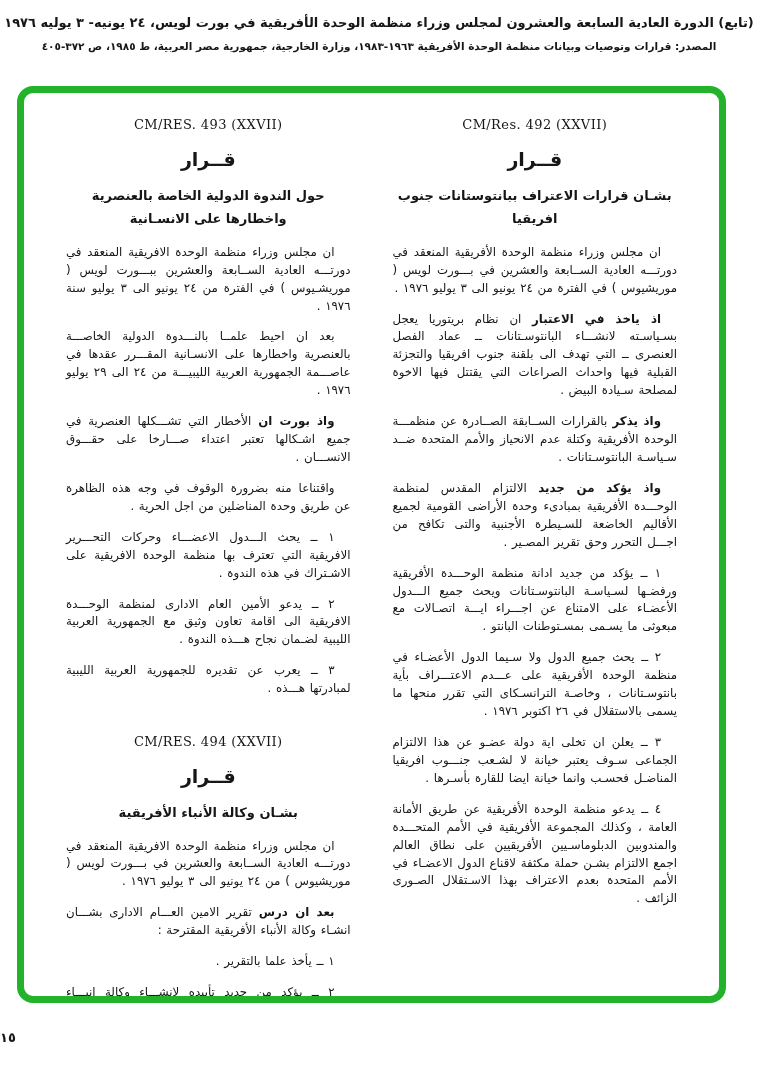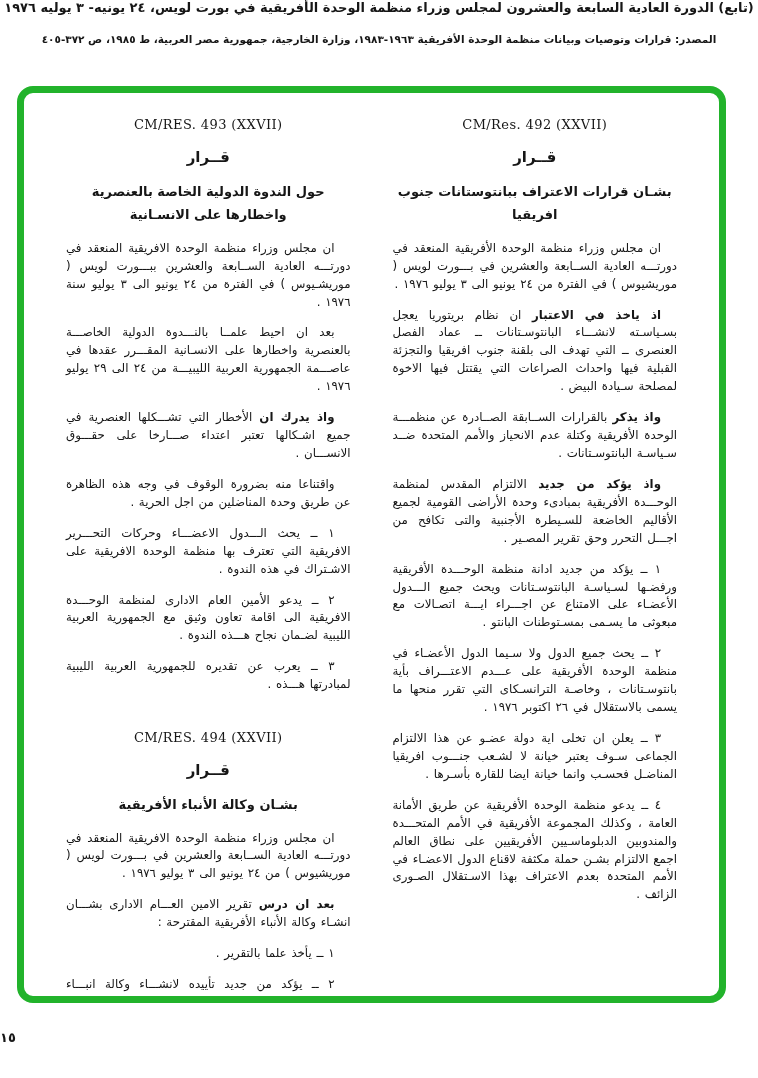--- a/index.html
+++ b/index.html
@@ -1,43 +1,43 @@
 <!DOCTYPE html>
 <html lang="ar"><head>
 <meta charset="utf-8">
 <style>
   html,body{margin:0;padding:0;}
   body{
     width:758px;height:1078px;position:relative;
     background:#ffffff;color:var(--ink,#161616);
     font-family:"DejaVu Sans",sans-serif;overflow:hidden;
   }
-  .page-header{direction:rtl;text-align:center;}
+  .page-header{direction:rtl;text-align:center;padding-top:15px;}
   .hline1{font-size:13px;font-weight:bold;white-space:nowrap;letter-spacing:-0.2px;}
-  .hline2{font-size:10.5px;font-weight:bold;margin-top:18px;white-space:nowrap;}
+  .hline2{font-size:10.5px;font-weight:bold;margin-top:10px;white-space:nowrap;}
   .green-box{
     position:absolute;left:17px;top:86px;width:709px;height:917px;
     border:7px solid var(--green,#22b32b);border-radius:16px;
     background:#fff;box-sizing:border-box;overflow:hidden;
   }
   .columns{
     display:flex;direction:rtl;gap:42px;
     padding:24px 42px 10px 42px;align-items:flex-start;
   }
   .col{flex:1 1 0;min-width:0;}
   .res-section{margin-bottom:10px;}
   .res-section + .res-section{margin-top:36px;}
   .res-ref{
     direction:ltr;text-align:center;
     font-family:"DejaVu Serif","Liberation Serif",serif;
     font-size:13px;letter-spacing:0.4px;margin-bottom:16px;
   }
   .res-heading{
     direction:rtl;text-align:center;font-weight:bold;
-    font-size:15px;margin:10px 0 14px 0;
+    font-size:19px;margin:10px 0 14px 0;
   }
   .res-subtitle{
     direction:rtl;text-align:center;font-weight:bold;
     font-size:13px;line-height:1.8;margin-bottom:10px;
   }
   .para{
     direction:rtl;text-align:justify;text-align-last:right;
     font-size:11.8px;line-height:1.52;text-indent:16px;
     margin:13px 0;word-spacing:1px;
   }
@@ -77,21 +77,21 @@
     <div class="col">
         <div class="res-section">
           <div class="res-ref">CM/RES. 493 (XXVII)</div>
           <div class="res-heading">قــرار</div>
           <div class="res-subtitle">
             <div>حول الندوة الدولية الخاصة بالعنصرية</div>
             <div>واخطارها على الانسـانية</div>
           </div>
           <p class="para">ان مجلس وزراء منظمة الوحدة الافريقية المنعقد في دورتـــه العادية الســابعة والعشرين ببـــورت لويس ( موريشـيوس ) في الفترة من ٢٤ يونيو الى ٣ يوليو سنة ١٩٧٦ .</p>
           <p class="para">بعد ان احيط علمــا بالنـــدوة الدولية الخاصـــة بالعنصرية واخطارها على الانسـانية المقـــرر عقدها في عاصـــمة الجمهورية العربية الليبيـــة من ٢٤ الى ٢٩ يوليو ١٩٧٦ .</p>
-          <p class="para"><b class="lead">واذ يدرك ان</b> الأخطار التي تشـــكلها العنصرية في جميع اشـكالها تعتبر اعتداء صـــارخا على حقـــوق الانســـان .</p>
+          <p class="para"><b class="lead">واذ بورت ان</b> الأخطار التي تشـــكلها العنصرية في جميع اشـكالها تعتبر اعتداء صـــارخا على حقـــوق الانســـان .</p>
           <p class="para">واقتناعا منه بضرورة الوقوف في وجه هذه الظاهرة عن طريق وحدة المناضلين من اجل الحرية .</p>
           <p class="para">١ ــ يحث الـــدول الاعضـــاء وحركات التحـــرير الافريقية التي تعترف بها منظمة الوحدة الافريقية على الاشـتراك في هذه الندوة .</p>
           <p class="para">٢ ــ يدعو الأمين العام الادارى لمنظمة الوحـــدة الافريقية الى اقامة تعاون وثيق مع الجمهورية العربية الليبية لضـمان نجاح هـــذه الندوة .</p>
           <p class="para">٣ ــ يعرب عن تقديره للجمهورية العربية الليبية لمبادرتها هـــذه .</p>
         </div>
         <div class="res-section">
           <div class="res-ref">CM/RES. 494 (XXVII)</div>
           <div class="res-heading">قــرار</div>
           <div class="res-subtitle">
             <div>بشـان وكالة الأنباء الأفريقية</div>

